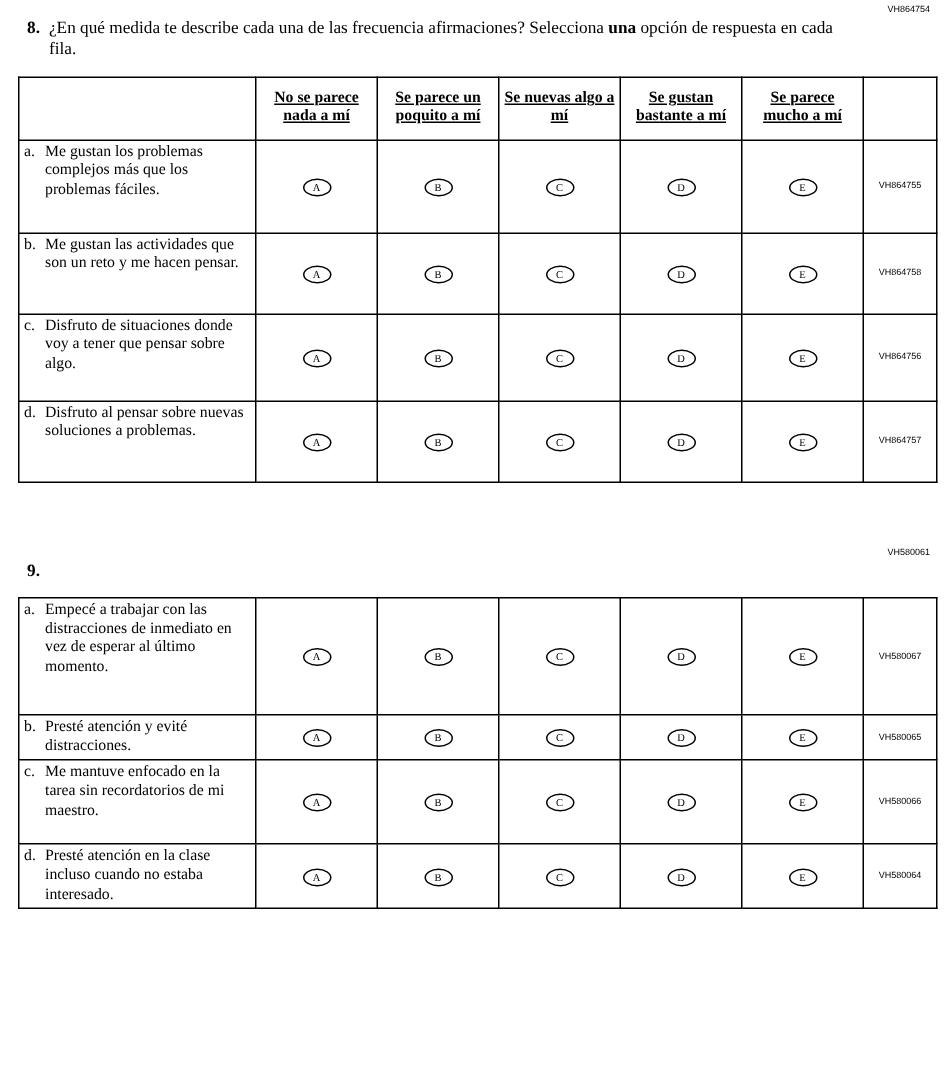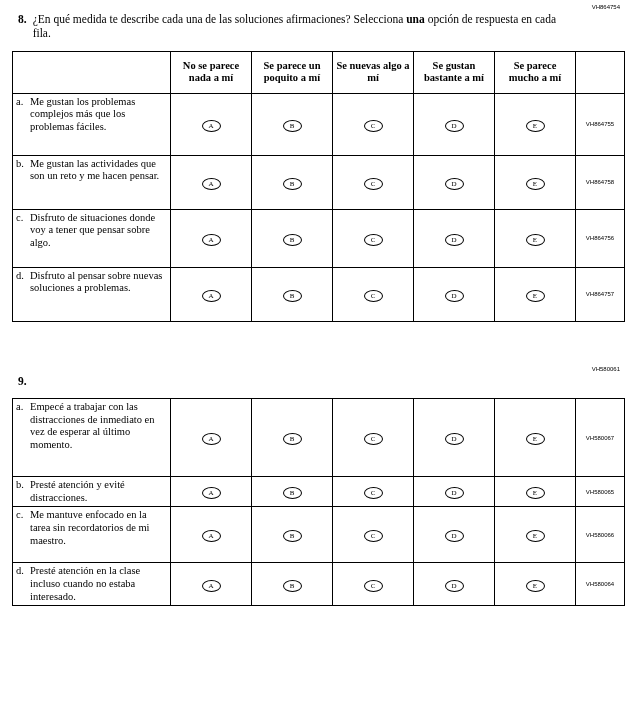--- a/index.html
+++ b/index.html
@@ -36,20 +36,21 @@
     padding:2px 3px;
     box-sizing:border-box;
   }
   table.survey col.stem-col{width:158px;}
   table.survey col.opt-col{width:81px;}
   table.survey col.code-col{width:49px;}
   th.col-head{
     font-size:10.5px;font-weight:bold;
     text-align:center;vertical-align:middle;
     line-height:1.15;
+    text-decoration:underline;
   }
   th.corner, th.corner-code{border:1.2px solid #000;}
   td.stem{
     font-size:10.5px;line-height:1.2;
     vertical-align:top;
   }
   .stem-inner{display:flex;}
   .row-letter{width:14px;flex:0 0 14px;}
   .row-text{flex:1;}
   td.opt{
@@ -74,21 +75,21 @@
 </style>
 </head>
 <body>
 
 <div class="page">
 
   <div class="question-block">
     <span class="q-code-top">VH864754</span>
     <div class="q-header">
       <span class="q-number">8.</span>
-      <span class="q-text"><span>¿En qué medida te describe cada una de las soluciones afirmaciones? Selecciona </span><span class="bold">una</span><span> opción de respuesta en cada fila.</span></span>
+      <span class="q-text"><span>¿En qué medida te describe cada una de las frecuencia afirmaciones? Selecciona </span><span class="bold">una</span><span> opción de respuesta en cada fila.</span></span>
     </div>
 
     <table class="survey">
       <colgroup>
         <col class="stem-col">
           <col class="opt-col">
           <col class="opt-col">
           <col class="opt-col">
           <col class="opt-col">
           <col class="opt-col">

